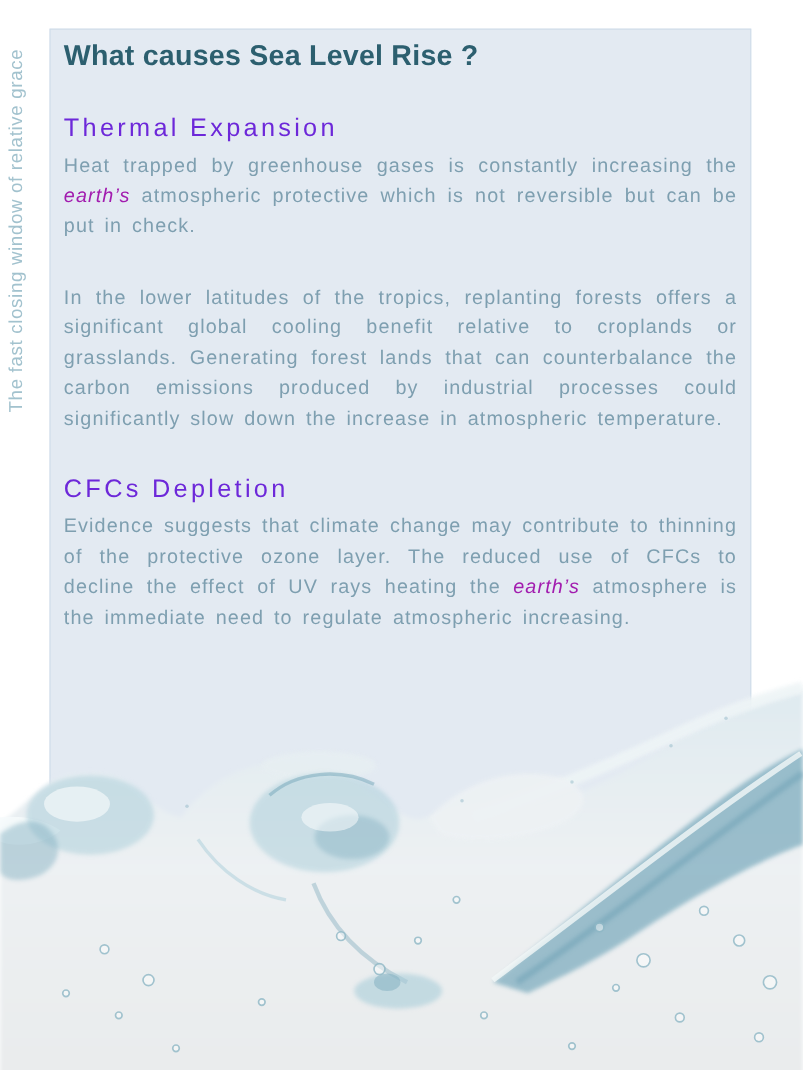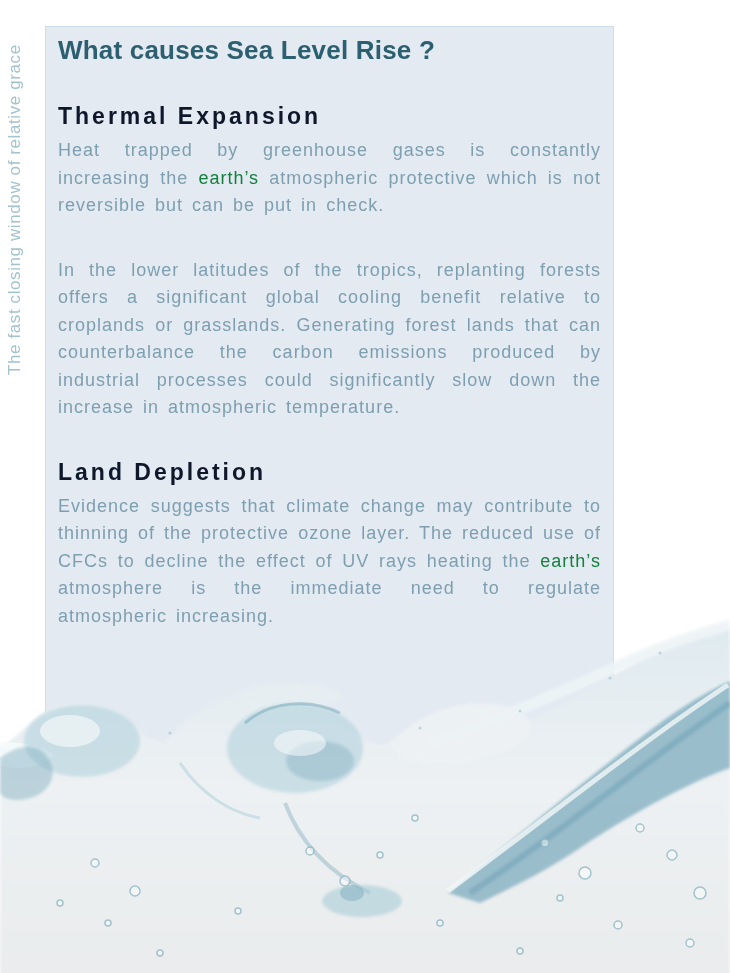--- a/index.html
+++ b/index.html
@@ -8,60 +8,60 @@
     background:#ffffff;
     font-family:"Liberation Sans", sans-serif;
   }
   .sidebar-vertical{
     position:absolute;left:5px;top:20px;height:355px;width:24px;
     writing-mode:vertical-rl;transform:rotate(180deg);
     font-size:17px;letter-spacing:.6px;color:#a2c2ce;
     white-space:nowrap;
   }
   .panel{
-    position:absolute;left:45px;top:26px;width:569px;height:792px;
+    position:absolute;left:45px;top:26px;width:638px;height:792px;
     box-sizing:border-box;padding:5px 12px 0 12px;
     background:#e3eaf2;border:1px solid #cfdce9;
   }
   .title{
     margin:3px 0 0 0;font-size:26px;font-weight:700;
     letter-spacing:.2px;color:#2c5f6f;
   }
   .section{margin-top:37px;}
   .section h2{
-    margin:0 0 7px 0;font-size:23px;font-weight:700;
-    letter-spacing:3px;color:#0f172a;
+    margin:0 0 7px 0;font-size:23px;font-weight:400;
+    letter-spacing:3px;color:#6d28d9;
   }
   .section p{
     margin:0;font-size:18px;line-height:27.5px;
     letter-spacing:1px;word-spacing:3px;
     color:#7e9fb0;text-align:justify;
   }
-  .hl{color:#15803d;}
+  .hl{color:#a21caf;font-style:italic;}
   .water{position:absolute;left:0;top:593px;width:730px;height:380px;display:block;}
 </style>
 </head>
 <body>
 
 <div class="sidebar-vertical">The fast closing window of relative grace</div>
 
 <section class="panel">
   <h1 class="title">What causes Sea Level Rise ?</h1>
 
   <div class="section">
     <h2>Thermal Expansion</h2>
     <p><span>Heat trapped by greenhouse gases is constantly increasing the </span><span class="hl">earth’s</span><span> atmospheric protective which is not reversible but can be put in check.</span></p>
   </div>
 
   <div class="section">
     <p><span>In the lower latitudes of the tropics, replanting forests offers a significant global cooling benefit relative to croplands or grasslands. Generating forest lands that can counterbalance the carbon emissions produced by industrial processes could significantly slow down the increase in atmospheric temperature.</span><span class="hl"></span><span></span></p>
   </div>
 
   <div class="section">
-    <h2>Land Depletion</h2>
+    <h2>CFCs Depletion</h2>
     <p><span>Evidence suggests that climate change may contribute to thinning of the protective ozone layer. The reduced use of CFCs to decline the effect of UV rays heating the </span><span class="hl">earth’s</span><span> atmosphere is the immediate need to regulate atmospheric increasing.</span></p>
   </div>
 </section>
 
 <svg class="water" viewBox="0 0 730 380" preserveAspectRatio="none" aria-hidden="true">
   <defs>
     <linearGradient id="pool" x1="0" y1="0" x2="0" y2="1">
       <stop offset="0" stop-color="#dfeaf0"></stop>
       <stop offset="0.45" stop-color="#edf1f3"></stop>
       <stop offset="1" stop-color="#e9ebec"></stop>

